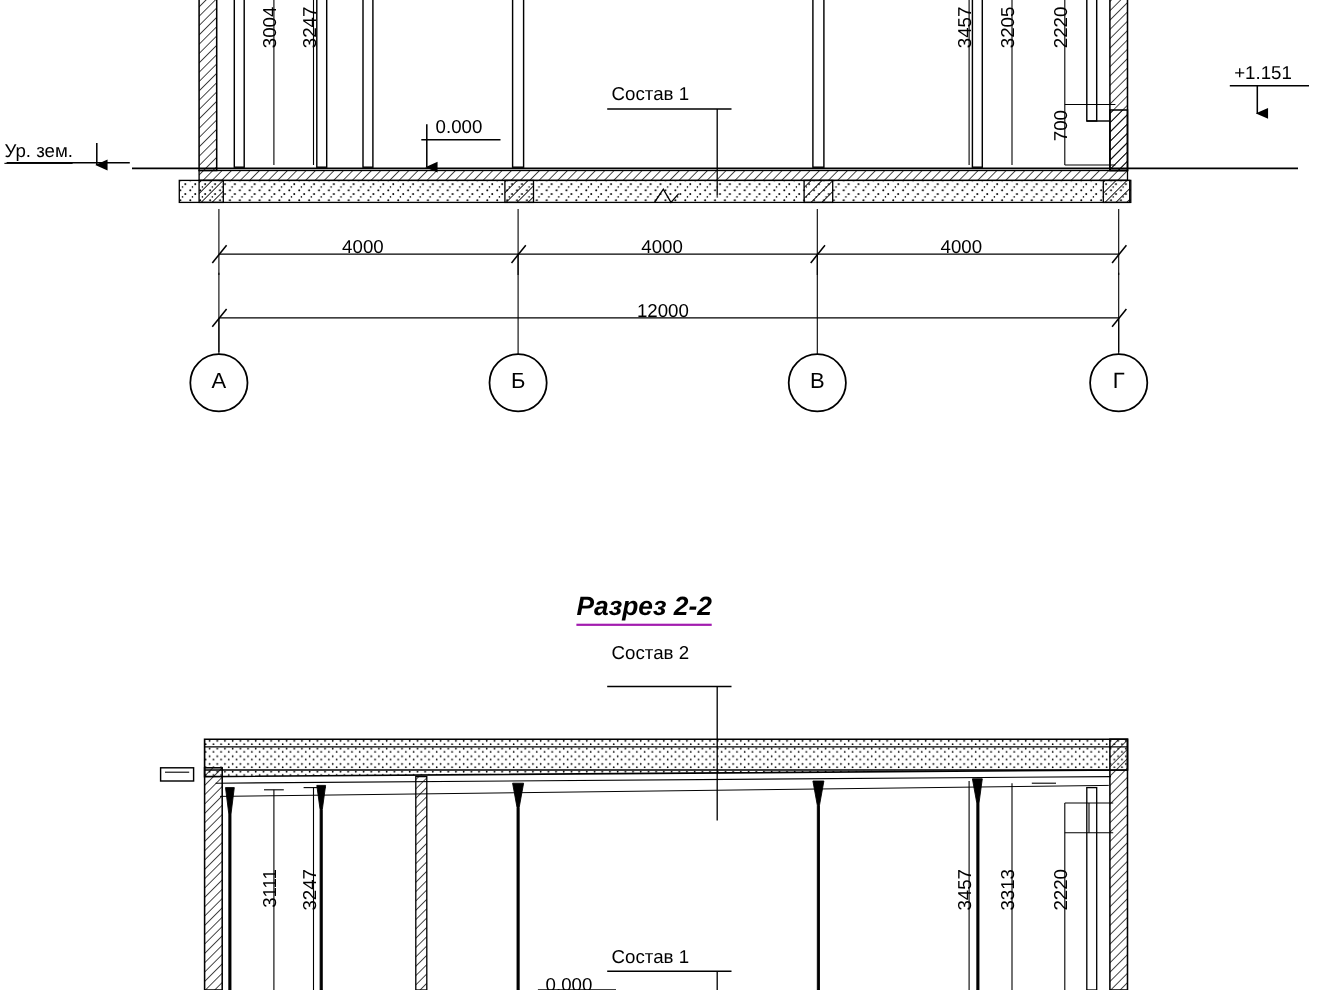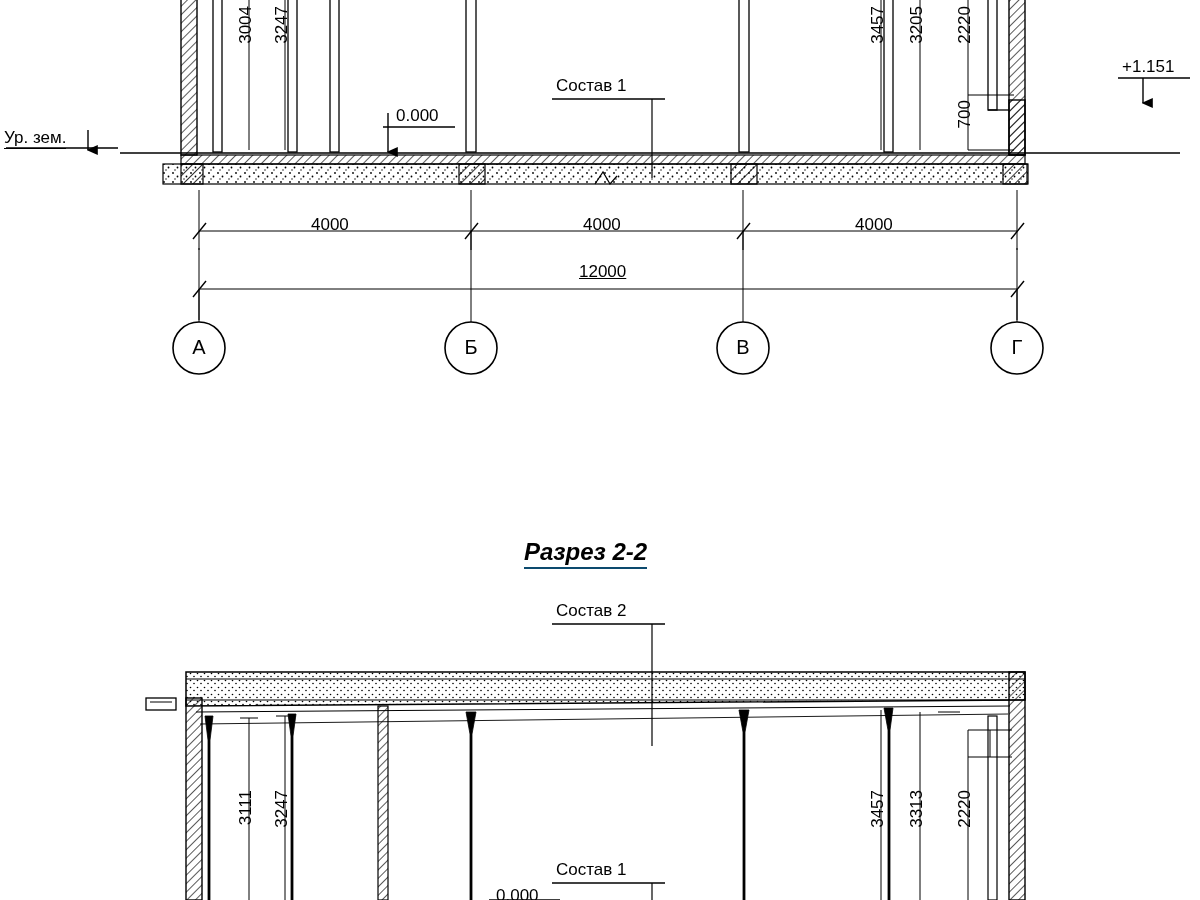--- a/index.html
+++ b/index.html
@@ -2,21 +2,21 @@
 <html><head>
 <meta charset="utf-8">
 <style>
   html,body{margin:0;padding:0;background:#ffffff;}
   body{width:1200px;height:900px;position:relative;overflow:hidden;
        font-family:"Liberation Sans", sans-serif;color:#000;}
   .stage{position:absolute;left:0;top:0;width:1200px;height:900px;}
   .lbl{position:absolute;font-size:17px;color:#000;white-space:nowrap;}
   .lbl.vert{writing-mode:vertical-rl;transform:rotate(180deg);}
   .title{position:absolute;font-size:24px;font-style:italic;font-weight:bold;
-         white-space:nowrap;border-bottom:2px solid #0c4a6e;padding-bottom:1px;}
+         white-space:nowrap;border-bottom:2px solid #a21caf;padding-bottom:1px;}
   .ul{border-bottom:1.5px solid #000;}
   svg{position:absolute;left:0;top:0;overflow:visible;}
   .circ-lbl{position:absolute;font-size:20px;text-align:center;width:40px;}
 </style>
 </head>
 <body>
 
 <div class="stage">
 
   <svg width="1200" height="900">
@@ -172,30 +172,30 @@
   <div class="lbl vert" style="left:272px;top:6px;">3247</div>
 
   <div class="lbl vert" style="left:868px;top:6px;">3457</div>
   <div class="lbl vert" style="left:907px;top:6px;">3205</div>
   <div class="lbl vert" style="left:955px;top:6px;">2220</div>
   <div class="lbl vert" style="left:955px;top:100px;">700</div>
 
   <div class="lbl" style="left:311px;top:215px;">4000</div>
   <div class="lbl" style="left:583px;top:215px;">4000</div>
   <div class="lbl" style="left:855px;top:215px;">4000</div>
-  <div class="lbl" style="left:579px;top:262px;text-decoration:underline;">12000</div>
+  <div class="lbl" style="left:579px;top:273px;">12000</div>
 
   <div class="circ-lbl" style="left:179px;top:336px;">А</div>
   <div class="circ-lbl" style="left:451px;top:336px;">Б</div>
   <div class="circ-lbl" style="left:723px;top:336px;">В</div>
   <div class="circ-lbl" style="left:997px;top:336px;">Г</div>
 
   <div class="title" style="left:524px;top:538px;">Разрез 2-2</div>
 
-  <div class="lbl" style="left:556px;top:601px;">Состав 2</div>
+  <div class="lbl" style="left:556px;top:584px;">Состав 2</div>
   <div class="lbl" style="left:556px;top:860px;">Состав 1</div>
   <div class="lbl" style="left:496px;top:886px;">0.000</div>
 
   <div class="lbl vert" style="left:236px;top:790px;">3111</div>
   <div class="lbl vert" style="left:272px;top:790px;">3247</div>
 
   <div class="lbl vert" style="left:868px;top:790px;">3457</div>
   <div class="lbl vert" style="left:907px;top:790px;">3313</div>
   <div class="lbl vert" style="left:955px;top:790px;">2220</div>
 

